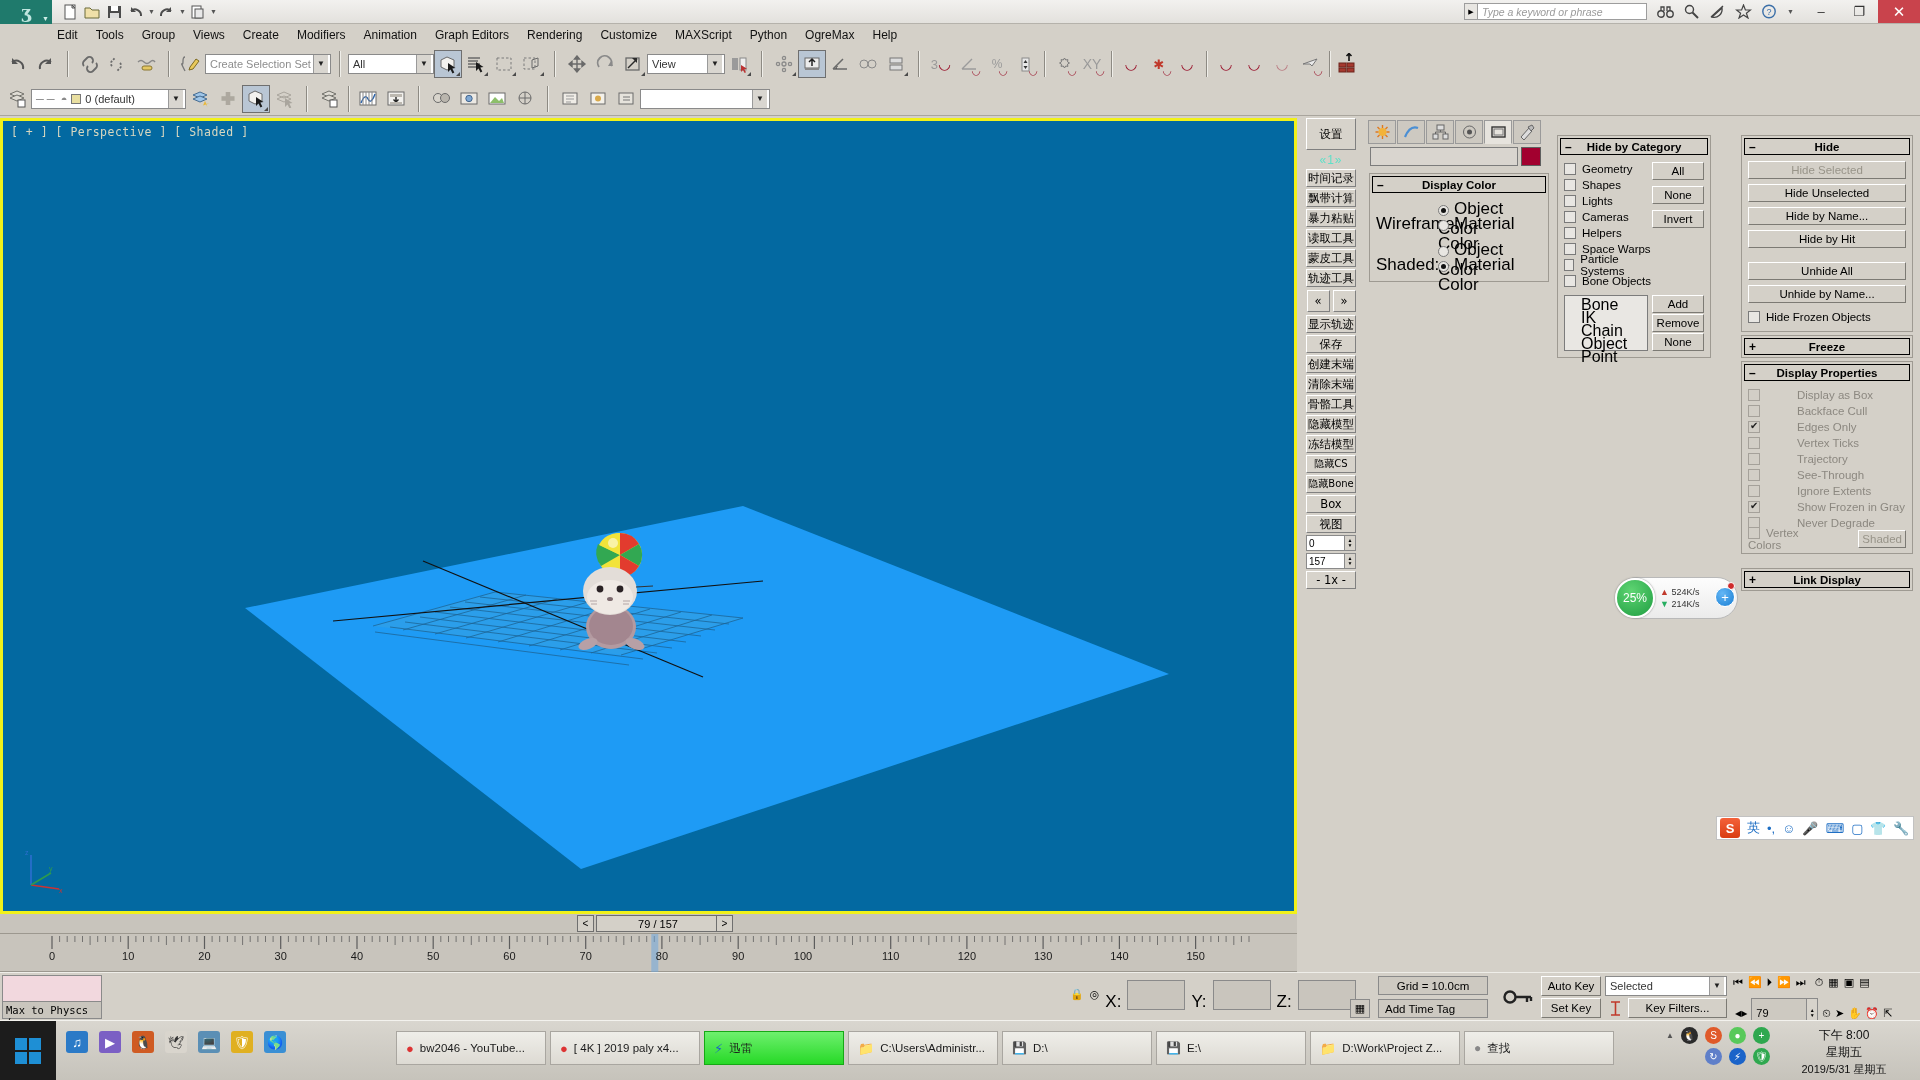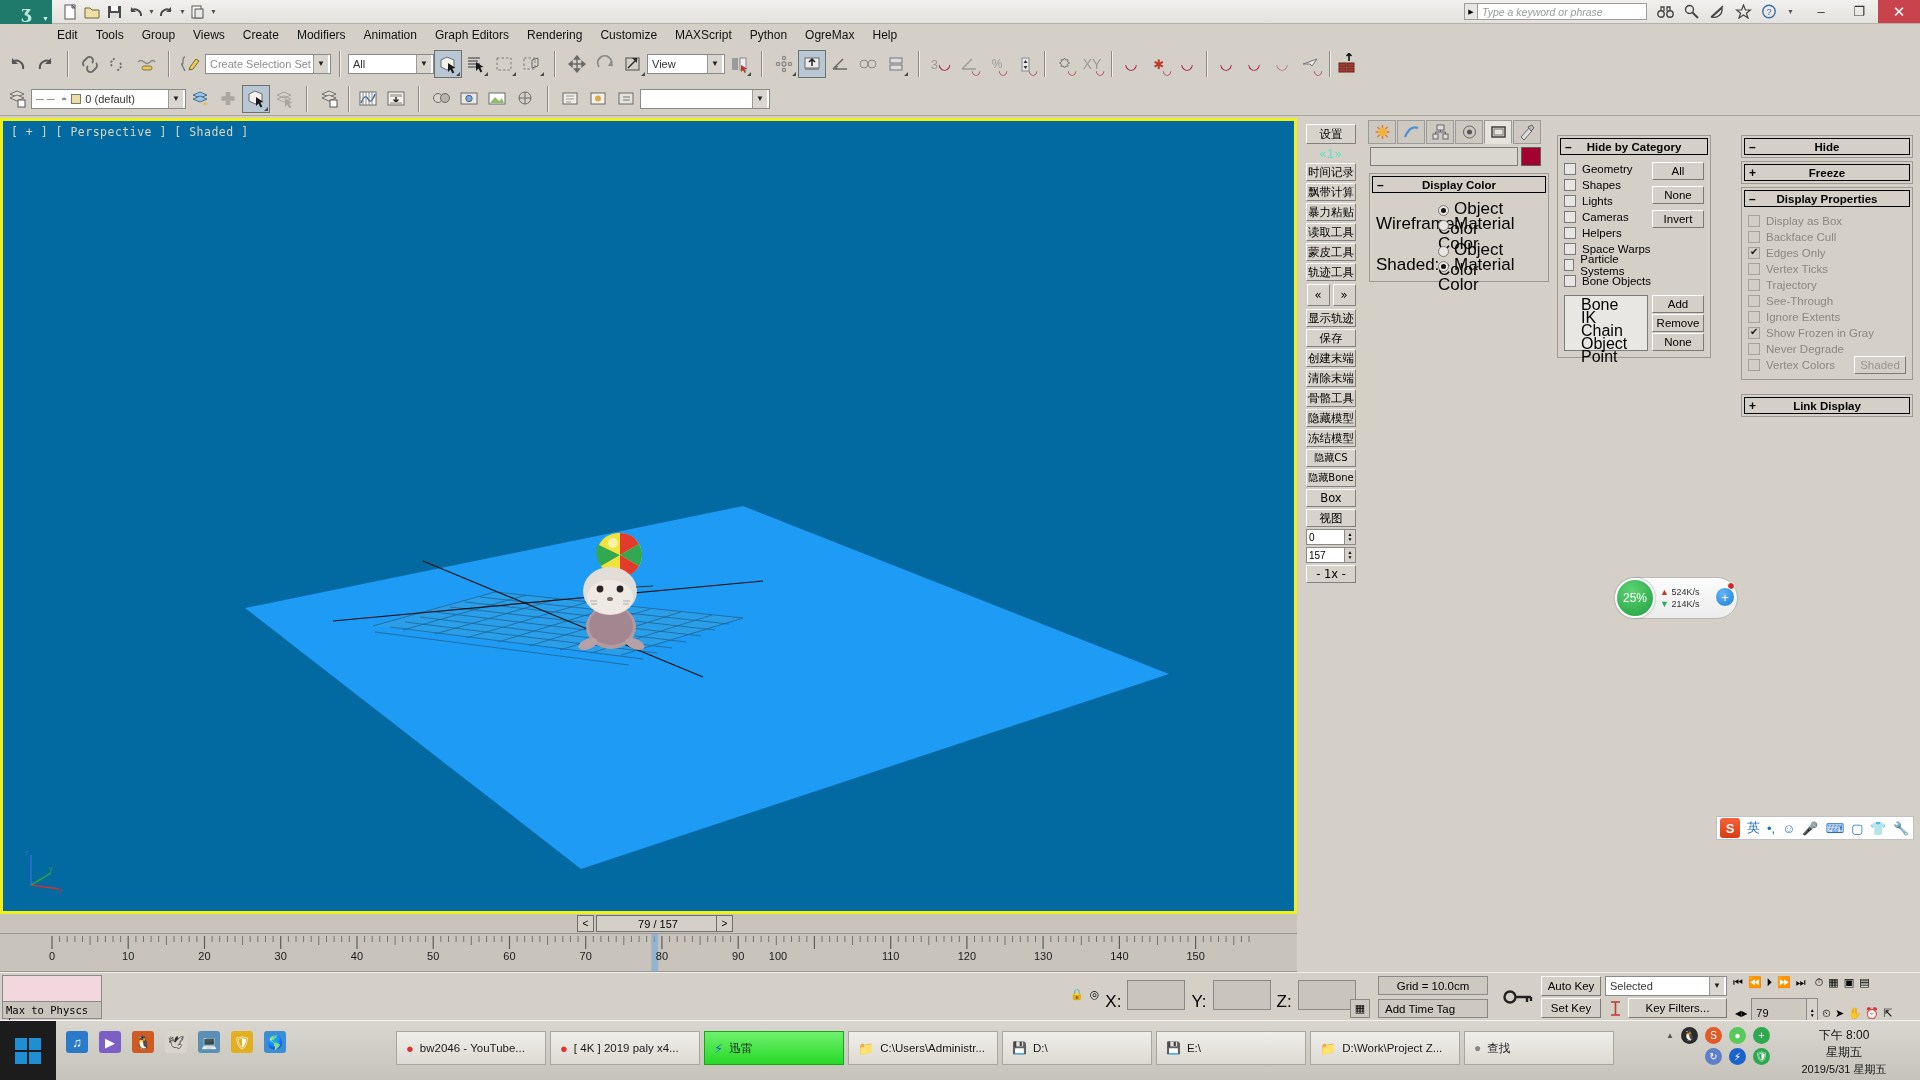--- a/index.html
+++ b/index.html
@@ -89,21 +89,21 @@
   .rhead .tx { width:100%; text-align:center; }
   .rbody { padding:4px 6px 6px 6px; }
   .lbl { font-size:17px;margin-top:15px; }
   .radio { width:11px; height:11px; border-radius:50%; border:1px solid #7a7a7a; background:#e8e6e2;
       display:inline-block; position:relative; vertical-align:-2px; margin-right:5px; }
   .radio.on:after { content:""; position:absolute; left:2px; top:2px; width:5px; height:5px; border-radius:50%; background:#111; }
   .cb { width:12px; height:12px; border:1px solid #7a7a7a; background:#e8e6e2; display:inline-block;
       position:relative; vertical-align:-2px; margin-right:6px; }
   .cb.on:after { content:"\2714"; position:absolute; left:1px; top:-2px; font-size:10px; color:#222; }
   .cbrow { display:flex; align-items:center; height:16px; font-size:11.5px; }
-  .cbrow.dim { color:#8c8880; }
+  .cbrow.dim { color:#8c8880;gap:31px; }
   .cb.dim { background:#d2cec6; border-color:#a5a19a; }
   .btn { border:1px solid #fff; border-right-color:#7c7a74; border-bottom-color:#7c7a74;
       background:#d4d0c8; display:flex; align-items:center; justify-content:center; font-size:11.5px; height:18px; }
   .btn.dim { color:#989489; }
   .listbox { border:1px solid #7c7c7c; background:#e9e7e3; font-size:16px; padding:2px 16px; line-height:13px; }
 
   
   .dlw { position:absolute; left:1616px; top:577px; width:122px; height:42px;
       background:linear-gradient(#fdfdfd,#ebebeb); border:1px solid #b9b9b9; border-radius:21px; display:flex; align-items:center; }
   .dlcircle { width:40px; height:40px; border-radius:50%; background:radial-gradient(circle at 40% 30%,#5ed472,#1f9e42);
@@ -709,21 +709,21 @@
       <text x="4" y="8" font-size="7" fill="#2d6fd0" font-family="Liberation Sans">z</text>
       <text x="28" y="24" font-size="7" fill="#2d9b4e" font-family="Liberation Sans">y</text>
       <text x="38" y="46" font-size="7" fill="#cc3333" font-family="Liberation Sans">x</text>
     </svg>
 
     <div class="wm" style="left:1055px;top:805px;font-size:20px;">激活S Windows</div>
     <div class="wm" style="left:1055px;top:832px;font-size:11px;">转到“设置”以激活 Windows。</div>
   </div>
 
   <div class="cnpanel">
-    <div class="cnbtn" style="margin-top:6px;height:20px">设置</div>
+    <div class="cnbtn" style="margin-top:0;height:32px">设置</div>
     <div class="cntitle">«1»</div>
     <div class="cnbtn">时间记录</div>
     <div class="cnbtn">飘带计算</div>
     <div class="cnbtn">暴力粘贴</div>
     <div class="cnbtn">读取工具</div>
     <div class="cnbtn">蒙皮工具</div>
     <div class="cnbtn">轨迹工具</div>
     <div class="cnrow">
       <div class="cnbtn">«</div>
       <div class="cnbtn">»</div>
@@ -888,20 +888,32 @@
           </div>
         </div>
       </div>
     </div>
 
     <div style="position:absolute;left:374px;top:14px;width:178px">
       <div class="rollout">
         <div class="rhead">
           <span class="tg">–</span>
           <span class="tx">Hide</span>
+        </div>
+        <div class="rbody">
+          <div class="btn dim" style="margin-bottom:5px">Hide Selected</div>
+          <div class="btn" style="margin-bottom:5px">Hide Unselected</div>
+          <div class="btn" style="margin-bottom:5px">Hide by Name...</div>
+          <div class="btn" style="margin-bottom:14px">Hide by Hit</div>
+          <div class="btn" style="margin-bottom:5px">Unhide All</div>
+          <div class="btn" style="margin-bottom:6px">Unhide by Name...</div>
+          <div class="cbrow">
+              <span class="cb"></span>
+              <span>Hide Frozen Objects</span>
+            </div>
         </div>
       </div>
       <div class="rollout">
         <div class="rhead">
           <span class="tg">+</span>
           <span class="tx">Freeze</span>
         </div>
       </div>
       <div class="rollout">
         <div class="rhead">
@@ -1156,21 +1168,21 @@
         <div class="tlabel" style="left: 52px;">0</div>
         <div class="tlabel" style="left: 128.242px;">10</div>
         <div class="tlabel" style="left: 204.484px;">20</div>
         <div class="tlabel" style="left: 280.726px;">30</div>
         <div class="tlabel" style="left: 356.968px;">40</div>
         <div class="tlabel" style="left: 433.21px;">50</div>
         <div class="tlabel" style="left: 509.452px;">60</div>
         <div class="tlabel" style="left: 585.694px;">70</div>
         <div class="tlabel" style="left: 661.936px;">80</div>
         <div class="tlabel" style="left: 738.178px;">90</div>
-        <div class="tlabel" style="left: 778px;">100</div>
+        <div class="tlabel" style="left: 803px;">100</div>
         <div class="tlabel" style="left: 890.662px;">110</div>
         <div class="tlabel" style="left: 966.904px;">120</div>
         <div class="tlabel" style="left: 1043.15px;">130</div>
         <div class="tlabel" style="left: 1119.39px;">140</div>
         <div class="tlabel" style="left: 1195.63px;">150</div>
       </div>
   </div>
 
   <div class="statusbar">
     <div class="mslot">

